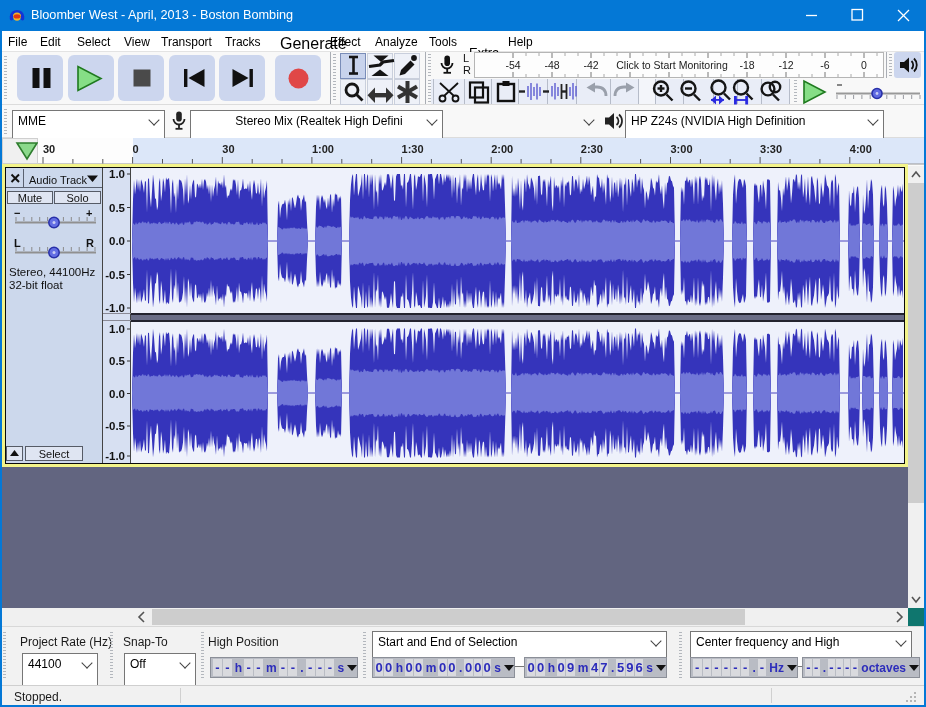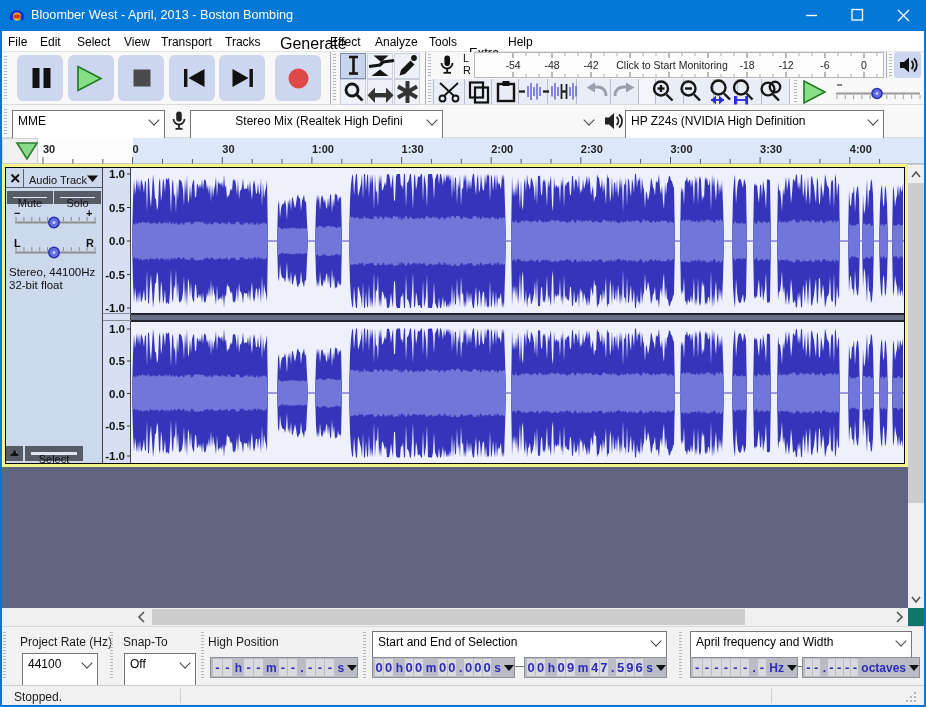--- a/index.html
+++ b/index.html
@@ -1,20 +1,20 @@
 <!DOCTYPE html>
 <html><head><meta charset="utf-8"><style>
 html,body{margin:0;padding:0;}
 body{width:926px;height:707px;overflow:hidden;font-family:"Liberation Sans",sans-serif;}
 #win{position:absolute;left:0;top:0;width:926px;height:707px;background:#0f766e;overflow:hidden;}
 .abs{position:absolute;}
 .grip{position:absolute;width:3px;background-image:repeating-linear-gradient(to bottom,#b3b7bd 0 1px,transparent 1px 3px);}
 .combo{position:absolute;height:36px;background:#fff;border:1px solid #767676;box-sizing:border-box;font-size:12px;color:#000;line-height:20px;padding-left:5px;white-space:nowrap;overflow:hidden;}
 .chev{position:absolute;width:7px;height:7px;border-right:1.4px solid #444;border-bottom:1.4px solid #444;transform:rotate(45deg);}
-.btn3d{position:absolute;background:#dfe5f2;border:6px solid #7f1d1d;box-sizing:border-box;text-align:center;color:#111;}
+.btn3d{position:absolute;background:#dfe5f2;border:1px solid #7f1d1d;box-sizing:border-box;text-align:center;color:#111;}
 .tf{position:absolute;height:21px;background:#b9bcc4;border:1px solid #8b8f98;box-sizing:border-box;display:flex;align-items:center;padding-left:2px;}
 .tf .d{display:inline-block;width:10px;height:17px;background:#d9dade;color:#2d2dbb;font-size:13px;font-weight:bold;text-align:center;line-height:17px;margin-right:1px;}
 .tf .l{display:inline-block;color:#2d2dbb;font-size:12px;font-weight:bold;padding:0 2px;}
 .tf .arr{margin-left:1px;width:0;height:0;border-left:5px solid transparent;border-right:5px solid transparent;border-top:6px solid #111;}
 .lab{position:absolute;font-size:12px;color:#1a1a1a;white-space:nowrap;}
 </style></head><body>
 <div id="win">
 
 <div class="abs" style="left:0;top:0;width:926px;height:31px;background:#0478d6;"></div>
 <svg class="abs" style="left:9px;top:7px" width="16" height="15" viewBox="0 0 16 15">
@@ -560,21 +560,21 @@
       <span class="d">4</span>
       <span class="d">7</span>
       <span class="l">.</span>
       <span class="d">5</span>
       <span class="d">9</span>
       <span class="d">6</span>
       <span class="l">s</span>
       <span class="arr"></span>
     </div>
 <div class="grip" style="left:679px;top:632px;height:46px;"></div>
-<div class="combo" style="left:690px;top:631px;width:222px;">April frequency and Width</div>
+<div class="combo" style="left:690px;top:631px;width:222px;">Center frequency and High</div>
 <div class="chev" style="left:897px;top:637px;"></div>
 <div class="tf" style="left:690px;top:657px;width:108px;">
       <span class="d">-</span>
       <span class="d">-</span>
       <span class="d">-</span>
       <span class="d">-</span>
       <span class="d">-</span>
       <span class="d">-</span>
       <span class="l">.</span>
       <span class="d">-</span>

